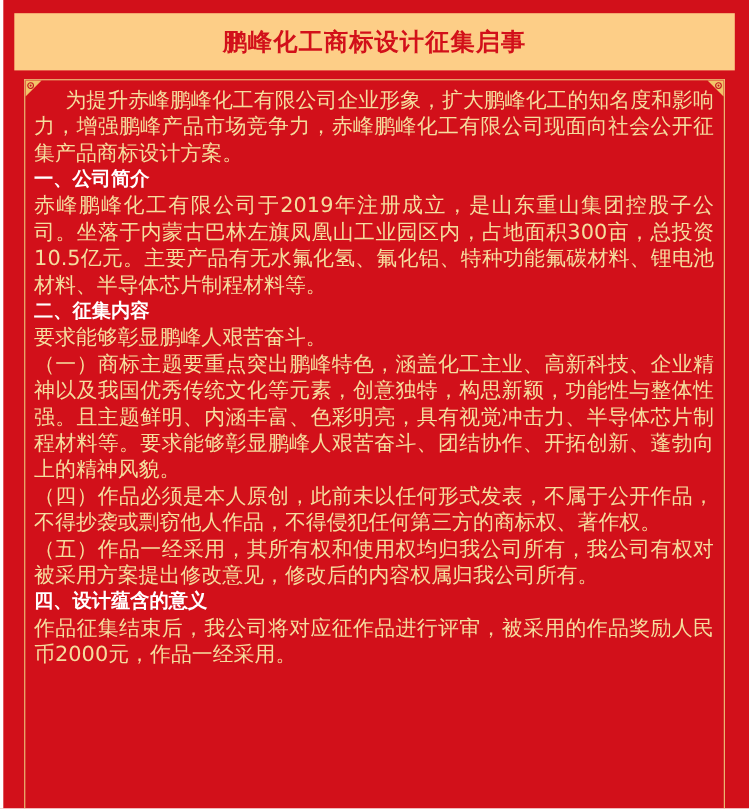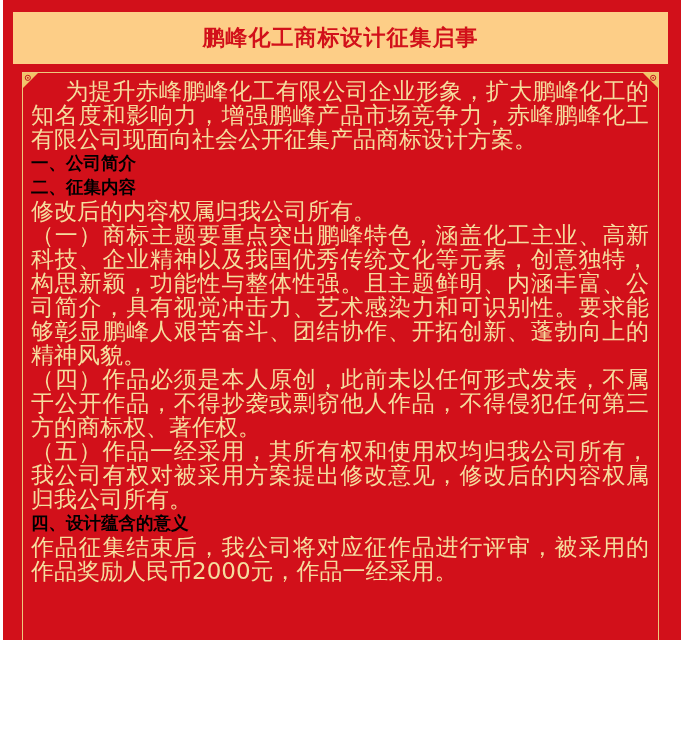--- a/index.html
+++ b/index.html
@@ -7,21 +7,21 @@
     padding: 0;
     background: #ffffff;
     width: 681px;
     height: 735px;
     overflow: hidden;
     font-family: "DejaVu Sans", "Liberation Sans", sans-serif;
   }
   .page {
     position: relative;
     width: 681px;
-    height: 640px;
+    height: 735px;
     background: #ffffff;
     overflow: hidden;
   }
   .banner {
     position: absolute;
     left: 3px;
     top: 0;
     width: 678px;
     height: 735px;
     background: #d2101a;
@@ -51,34 +51,34 @@
     top: 72px;
     bottom: -6px;
     border: 1px solid #eec87c;
     border-bottom: none;
     padding: 6px 9px 0 8px;
     box-sizing: border-box;
     overflow: hidden;
   }
   .content-box p {
     margin: 0;
-    font-size: 23px;
+    font-size: 19px;
     line-height: 24px;
     color: #f5dd9e;
     text-align: justify;
   }
   .content-box p.indent {
     text-indent: 1.5em;
   }
   .content-box h2 {
     margin: 0;
     font-size: 17.5px;
     line-height: 24px;
     font-weight: bold;
-    color: #000000;
+    color: #ffffff;
     text-align: left;
   }
   .corner {
     position: absolute;
     top: 0;
     width: 15px;
     height: 15px;
     line-height: 0;
   }
   .corner.tl { left: 0; }
@@ -107,25 +107,26 @@
         <svg viewBox="0 0 18 18" width="15" height="15">
           <polygon points="0,0 18,0 18,18" fill="#f2c469"></polygon>
           <circle cx="12.2" cy="5.8" r="3.1" fill="none" stroke="#c41422" stroke-width="1.2"></circle>
           <circle cx="12.2" cy="5.8" r="1.1" fill="#c41422"></circle>
         </svg>
       </span>
 
       <p class="indent">为提升赤峰鹏峰化工有限公司企业形象，扩大鹏峰化工的知名度和影响力，增强鹏峰产品市场竞争力，赤峰鹏峰化工有限公司现面向社会公开征集产品商标设计方案。</p>
 
       <h2>一、公司简介</h2>
+      <p>赤峰鹏峰化工有限公司于2019年注册成立，是山东重山集团控股子公司。坐落于内蒙古巴林左旗凤凰山工业园区内，占地面积300亩，总投资10.5亿元。主要产品有无水氟化氢、氟化铝、特种功能氟碳材料、锂电池材料、半导体芯片制程材料等。</p>
 
       <h2>二、征集内容</h2>
-      <p>修改后的内容权属归我公司所有。</p>
+      <p>要求能够彰显鹏峰人艰苦奋斗。</p>
 
-      <p>（一）商标主题要重点突出鹏峰特色，涵盖化工主业、高新科技、企业精神以及我国优秀传统文化等元素，创意独特，构思新颖，功能性与整体性强。且主题鲜明、内涵丰富、公司简介，具有视觉冲击力、艺术感染力和可识别性。要求能够彰显鹏峰人艰苦奋斗、团结协作、开拓创新、蓬勃向上的精神风貌。</p>
+      <p>（一）商标主题要重点突出鹏峰特色，涵盖化工主业、高新科技、企业精神以及我国优秀传统文化等元素，创意独特，构思新颖，功能性与整体性强。且主题鲜明、内涵丰富、色彩明亮，具有视觉冲击力、半导体芯片制程材料等。要求能够彰显鹏峰人艰苦奋斗、团结协作、开拓创新、蓬勃向上的精神风貌。</p>
       <p>（四）作品必须是本人原创，此前未以任何形式发表，不属于公开作品，不得抄袭或剽窃他人作品，不得侵犯任何第三方的商标权、著作权。</p>
       <p>（五）作品一经采用，其所有权和使用权均归我公司所有，我公司有权对被采用方案提出修改意见，修改后的内容权属归我公司所有。</p>
 
       <h2>四、设计蕴含的意义</h2>
       <p>作品征集结束后，我公司将对应征作品进行评审，被采用的作品奖励人民币2000元，作品一经采用。</p>
 
     </div>
   </div>
 </div>
 

